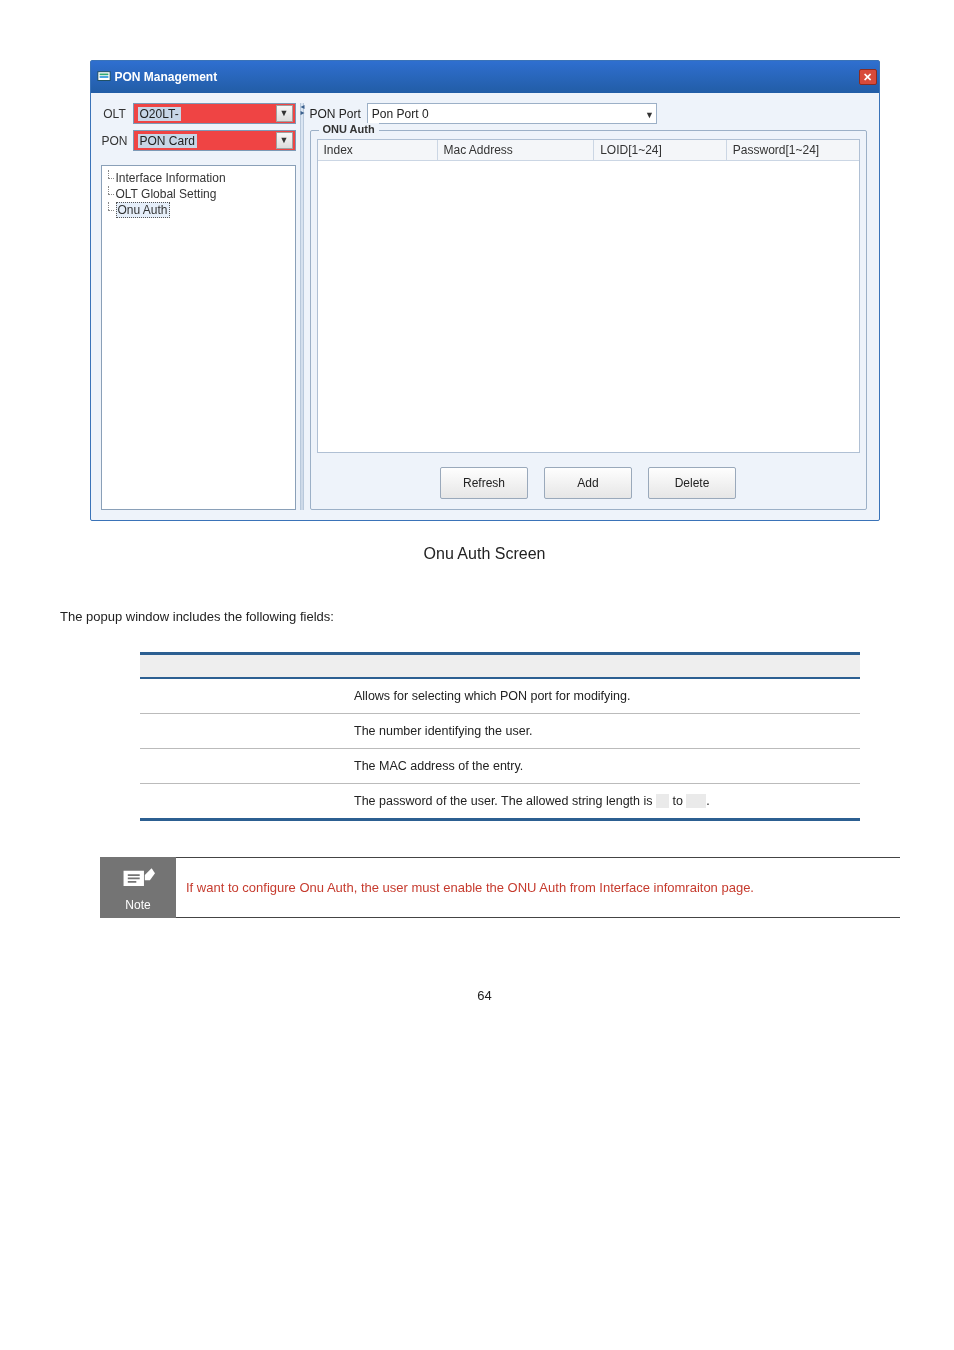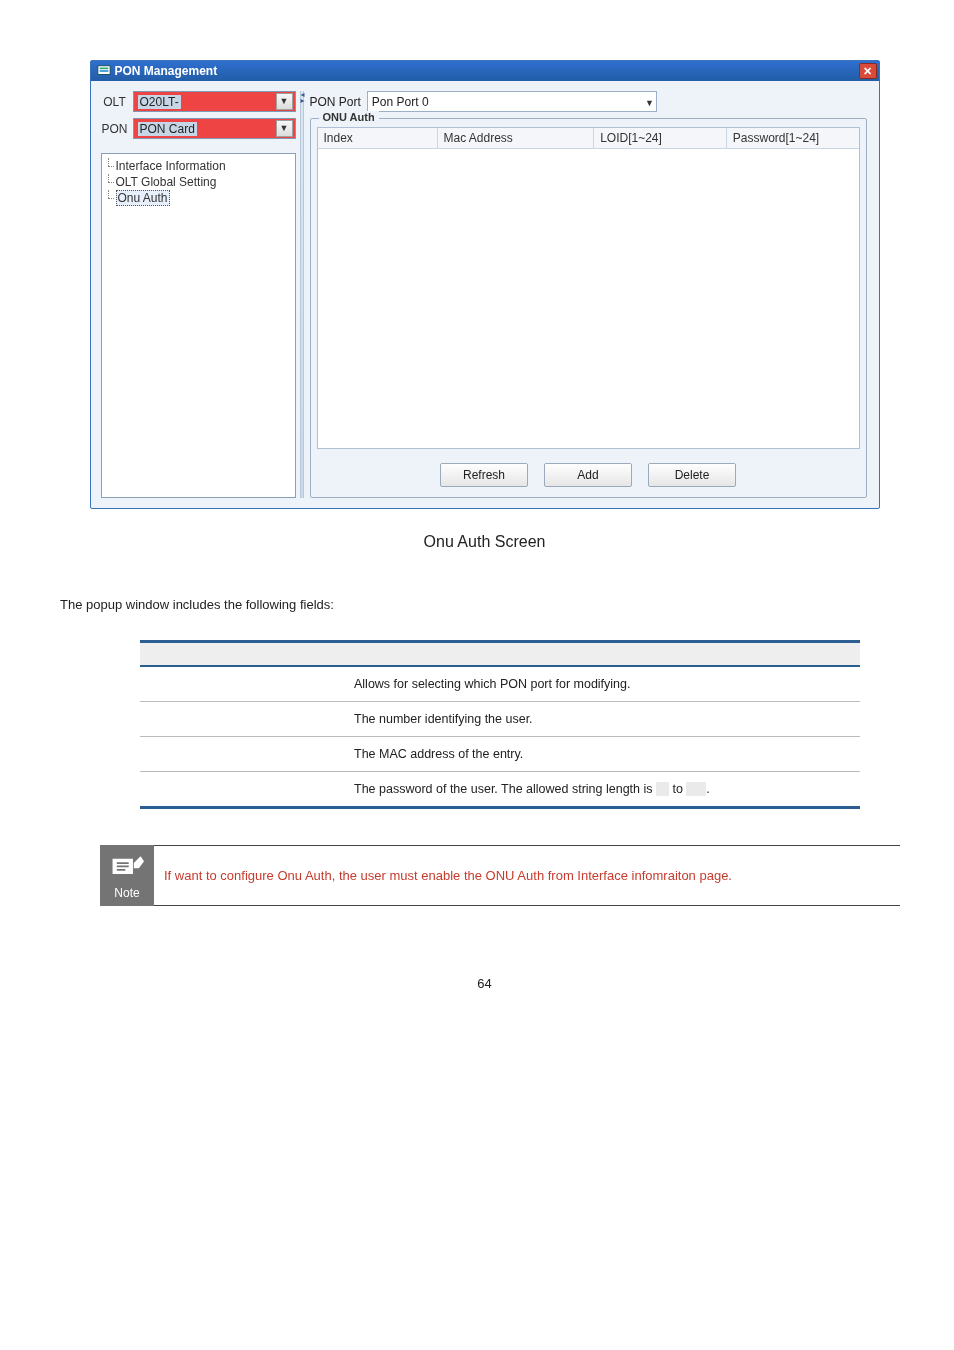--- a/index.html
+++ b/index.html
@@ -20,21 +20,21 @@
     border: 1px solid #3a73b8;
     background: #eef3fa;
     border-radius: 2px;
     width: 790px;
     margin: 0 auto;
   }
   .titlebar {
     display: flex;
     align-items: center;
     justify-content: space-between;
-    height: 20px;
+    height: 32px;
     background: linear-gradient(to bottom, #2f6fd0, #225da6);
     color: #fff;
     font-weight: bold;
     font-size: 12px;
     padding: 0 2px 0 6px;
   }
   .titlebar .left { display:flex; align-items:center; gap:4px; }
   .title-icon { width: 14px; height: 14px; }
   .titlebar .close {
     width: 18px; height: 16px;
@@ -166,21 +166,21 @@
   .grid-header div:last-child { border-right:none; }
   .col1 { width:120px; } .col2 { flex:1.2; } .col3 { flex:1; } .col4 { flex:1; }
   .grid-body { flex:1; }
   .btn-row {
     display:flex;
     justify-content:center;
     gap:16px;
     padding: 14px 0 4px 0;
   }
   .btn {
-    width: 88px; height: 24px;
+    width: 88px; height: 32px;
     background: linear-gradient(#fefefe,#e6e6e6);
     border:1px solid #9aa9bb;
     border-radius:2px;
     font-size:12px;
     display:flex; align-items:center; justify-content:center;
     cursor:pointer;
   }
 
   
   .caption { text-align:center; font-size:16px; color:#222; margin:24px 0 46px 0; }
@@ -206,21 +206,21 @@
     padding:10px 14px;
     vertical-align:middle;
   }
   .ftable td.key { width:200px; }
   .ftable tr.last td { border-bottom:3px solid #2c5f91; }
   .ghost { background:#eaeaea; color:#eaeaea; padding:0 3px; }
 
   
   .note-row { display:flex; align-items:stretch; margin-top:36px; margin-left:40px; width:800px; }
   .note-icon-cell {
-    width:54px;
+    width:76px;
     background:#747474;
     color:#fff;
     display:flex;
     flex-direction:column;
     align-items:center;
     justify-content:flex-end;
     font-size:12px;
     padding:6px 0;
     gap:2px;
   }

